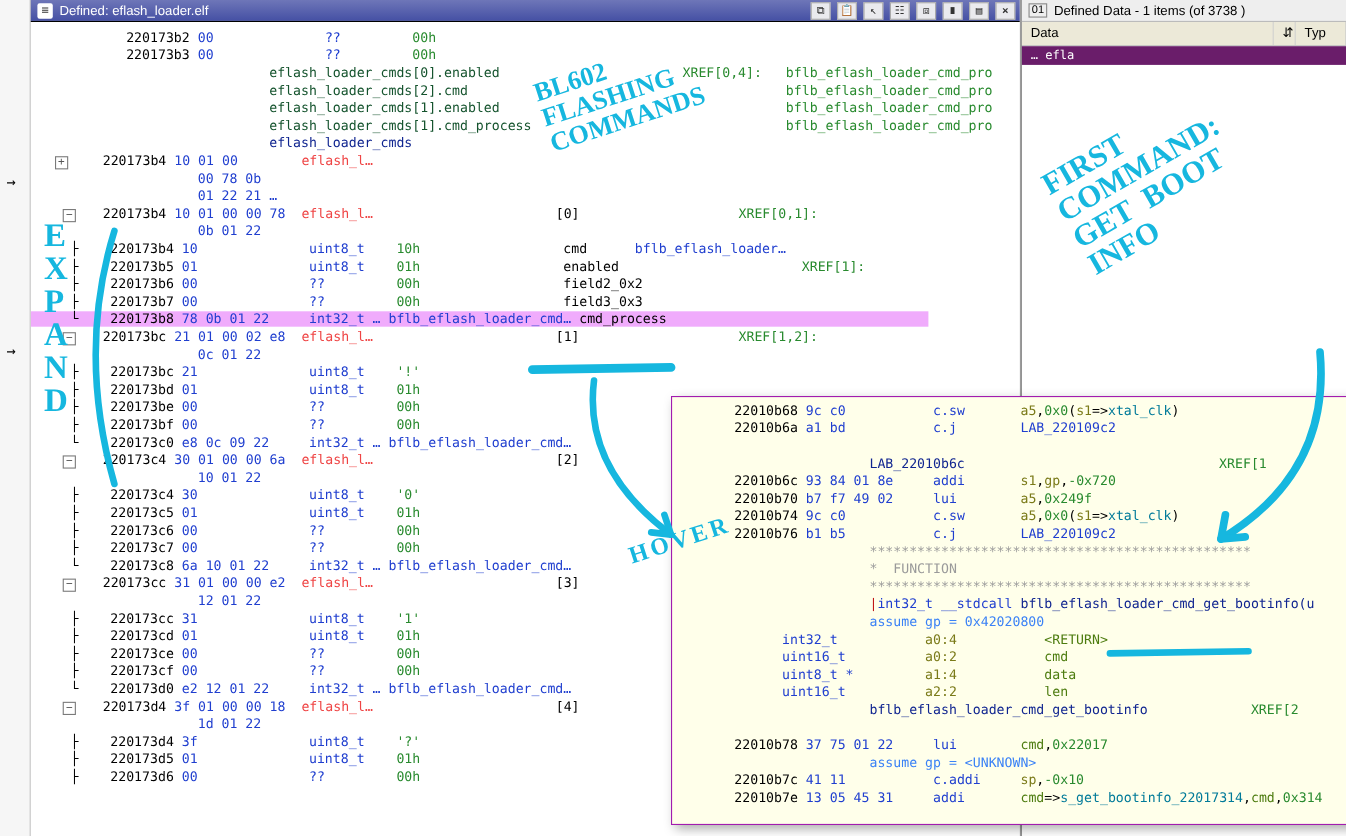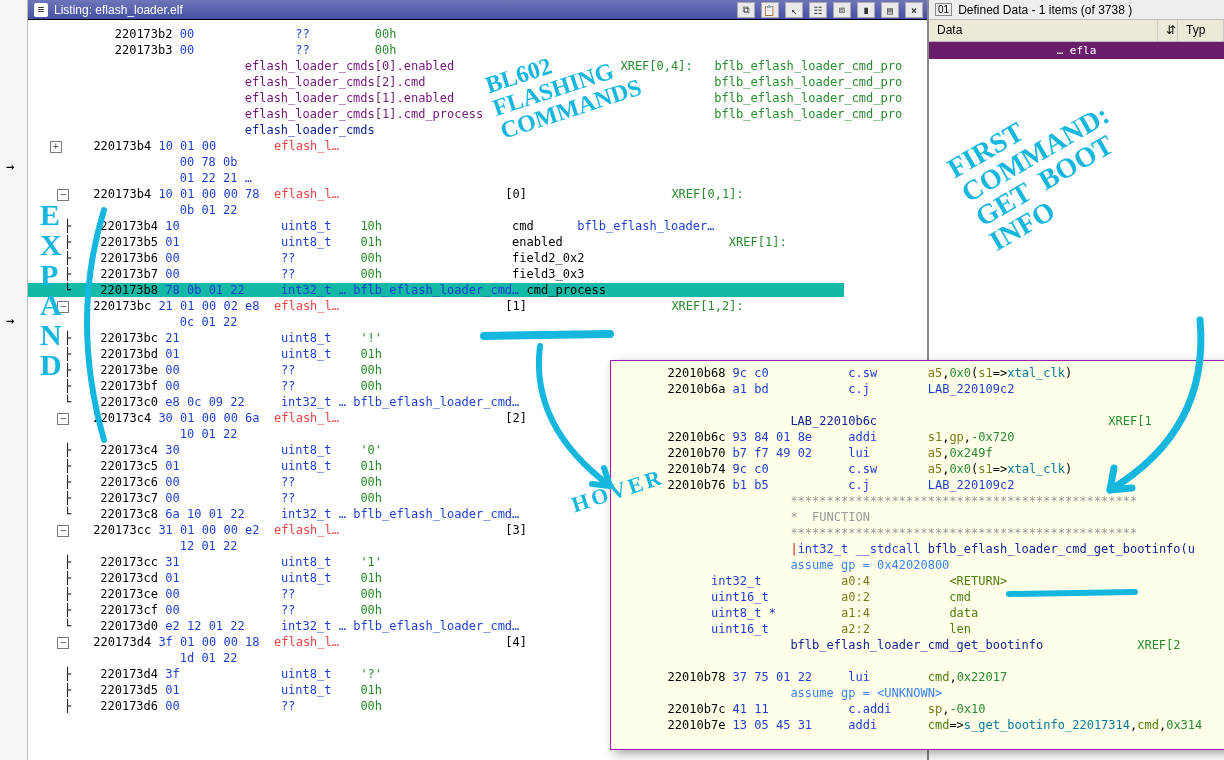--- a/index.html
+++ b/index.html
@@ -14,34 +14,34 @@
   .panel-titlebar .ico{width:14px;height:14px;display:inline-flex;align-items:center;justify-content:center;font-size:11px;background:#fff;color:#333;border-radius:2px}
   .panel-titlebar .ttl{font-family:"Segoe UI",Arial,sans-serif;font-size:12px}
   .toolbar{position:absolute;top:0;right:4px;display:flex;gap:6px;align-items:center;height:20px}
   .toolbar .tbtn{width:18px;height:16px;background:#eaeaee;border:1px solid #aaa;display:flex;align-items:center;justify-content:center;font-size:10px;color:#333}
   .toolbar .tbtn.close{font-weight:bold}
   .listing-body{flex:1;background:#fff;overflow:hidden;padding:6px 2px 0 0;line-height:16px;position:relative}
   .exp{display:inline-block;width:12px;height:12px;border:1px solid #7a7a7a;background:#fff;color:#555;font-size:10px;line-height:10px;text-align:center;margin-right:10px}
   .addr{color:#000}
   .bytes{color:#1f3ecf}
   .lbl-dark{color:#ef4444}
-  .comment-gray{color:#701a75}
-  .highlight-row{background:#14b8a6}
+  .comment-gray{color:#14532d}
+  .highlight-row{background:#f0abfc}
   .listing-body pre{font-family:inherit}
   
   .green{color:#288a2e}.blue{color:#1f3ecf}.navy{color:#102590}.olive{color:#7a7a18}.red{color:#c01717}.orange{color:#3b82f6}.purple{color:#4d7c0f}.black{color:#000}.teal{color:#007a99}
 
   
   .right-panel{flex:1;border-left:1px solid #888;display:flex;flex-direction:column;background:#fff}
   .right-titlebar{height:20px;background:#eee;border-bottom:1px solid #bbb;display:flex;align-items:center;padding:0 6px;gap:6px;font-family:"Segoe UI",Arial,sans-serif}
   .right-head{display:flex;height:22px;border-bottom:1px solid #bbb}
   .rh-col{padding:3px 8px;border-right:1px solid #ccc;background:#ece9d8;font-family:"Segoe UI",Arial,sans-serif}
   .rh-col:first-child{flex:1}
   .rh-sorticon{width:20px;text-align:center}
-  .right-row{background:#6a1d6a;color:#fff;padding:2px 8px;text-align:center;font-size:11px}
+  .right-row{background:#6a1d6a;color:#fff;padding:2px 8px;text-align:left;font-size:11px}
   .right-canvas{flex:1;position:relative}
 
   
   .hover-popup{position:absolute;left:610px;top:360px;width:718px;height:390px;background:#ffffea;border:1px solid #a21caf;box-shadow:4px 4px 10px rgba(0,0,0,.35);padding:4px 6px;line-height:16px;overflow:hidden}
   .hover-popup .scroll{position:absolute;right:2px;top:4px;bottom:4px;width:12px;background:#eee;border:1px solid #ccc}
   .hover-popup .scroll .thumb{position:absolute;left:1px;right:1px;top:4px;height:30px;background:#c7c7c7;border:1px solid #aaa;border-radius:4px}
   .hover-popup pre{font-family:inherit;white-space:pre}
   .hp-ast{color:#9a9a9a}
 
   
@@ -57,21 +57,21 @@
 
 <div class="main">
   <div class="left-gutter">
     <div class="arrow-l a1">→</div>
     <div class="arrow-l a2">→</div>
   </div>
 
   <div class="listing-panel">
     <div class="panel-titlebar">
       <span class="ico">≡</span>
-      <span class="ttl">Listing:  eflash_loader.elf</span>
+      <span class="ttl">Defined:  eflash_loader.elf</span>
       <div class="toolbar">
         <span class="tbtn">⧉</span>
         <span class="tbtn">📋</span>
         <span class="tbtn">↖</span>
         <span class="tbtn">☷</span>
         <span class="tbtn">⧈</span>
         <span class="tbtn">∎</span>
         <span class="tbtn">▤</span>
         <span class="tbtn close">×</span>
       </div>

